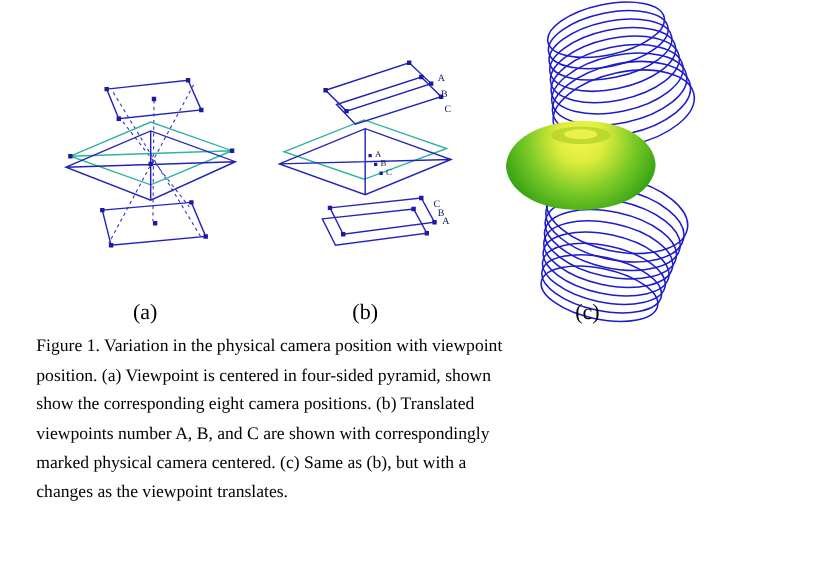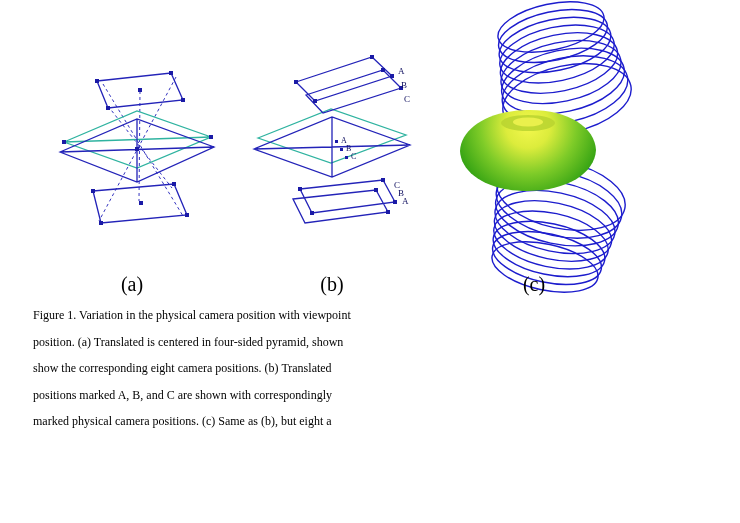--- a/index.html
+++ b/index.html
@@ -4,21 +4,21 @@
 <style>
   html,body{margin:0;padding:0;background:#fff;}
   .page{position:relative;width:740px;height:523px;background:#ffffff;
         font-family:"Liberation Serif",serif;color:#000;overflow:hidden;}
   .fig-svg{position:absolute;left:0;top:0;}
   .sublabel{position:absolute;top:273px;width:46px;text-align:center;
             font-size:20px;color:#000;}
   #sublabel-a{left:109px;}
   #sublabel-b{left:309px;}
   #sublabel-c{left:511px;}
-  .caption{position:absolute;left:33px;top:302px;font-size:12px;
+  .caption{position:absolute;left:33px;top:302px;font-size:16px;
            line-height:26.6px;white-space:nowrap;}
   
   .blue{stroke:#2323b8;fill:none;stroke-width:1.3;}
   .teal{stroke:#2fb3a0;fill:none;stroke-width:1.3;}
   .dash{stroke:#3434c0;fill:none;stroke-width:1;stroke-dasharray:3 3;}
   .dots{fill:#1a1aa6;stroke:none;}
   .loop{stroke:#1c1ccd;fill:none;stroke-width:1.4;}
   .lbl{font-family:"Liberation Serif",serif;font-size:9px;fill:#101060;}
   .lbl-sm{font-family:"Liberation Serif",serif;font-size:8px;fill:#101060;}
 </style>
@@ -99,19 +99,20 @@
       <ellipse cx="528" cy="122" rx="15" ry="4.5" fill="#eaf04c"></ellipse>
     </g>
   </svg>
 
   <div class="sublabel" id="sublabel-a">(a)</div>
   <div class="sublabel" id="sublabel-b">(b)</div>
   <div class="sublabel" id="sublabel-c">(c)</div>
 
   <div class="caption">
     <div>Figure 1. Variation in the physical camera position with viewpoint</div>
-    <div>position. (a) Translated is centered in four-sided pyramid, shown</div>
+    <div>position. (a) Viewpoint is centered in four-sided pyramid, shown</div>
     <div>show the corresponding eight camera positions. (b) Translated</div>
-    <div>positions marked A, B, and C are shown with correspondingly</div>
-    <div>marked physical camera positions. (c) Same as (b), but eight a</div>
+    <div>viewpoints number A, B, and C are shown with correspondingly</div>
+    <div>marked physical camera centered. (c) Same as (b), but with a</div>
+    <div>changes as the viewpoint translates.</div>
   </div>
 
 </div>
 
 </body></html>

